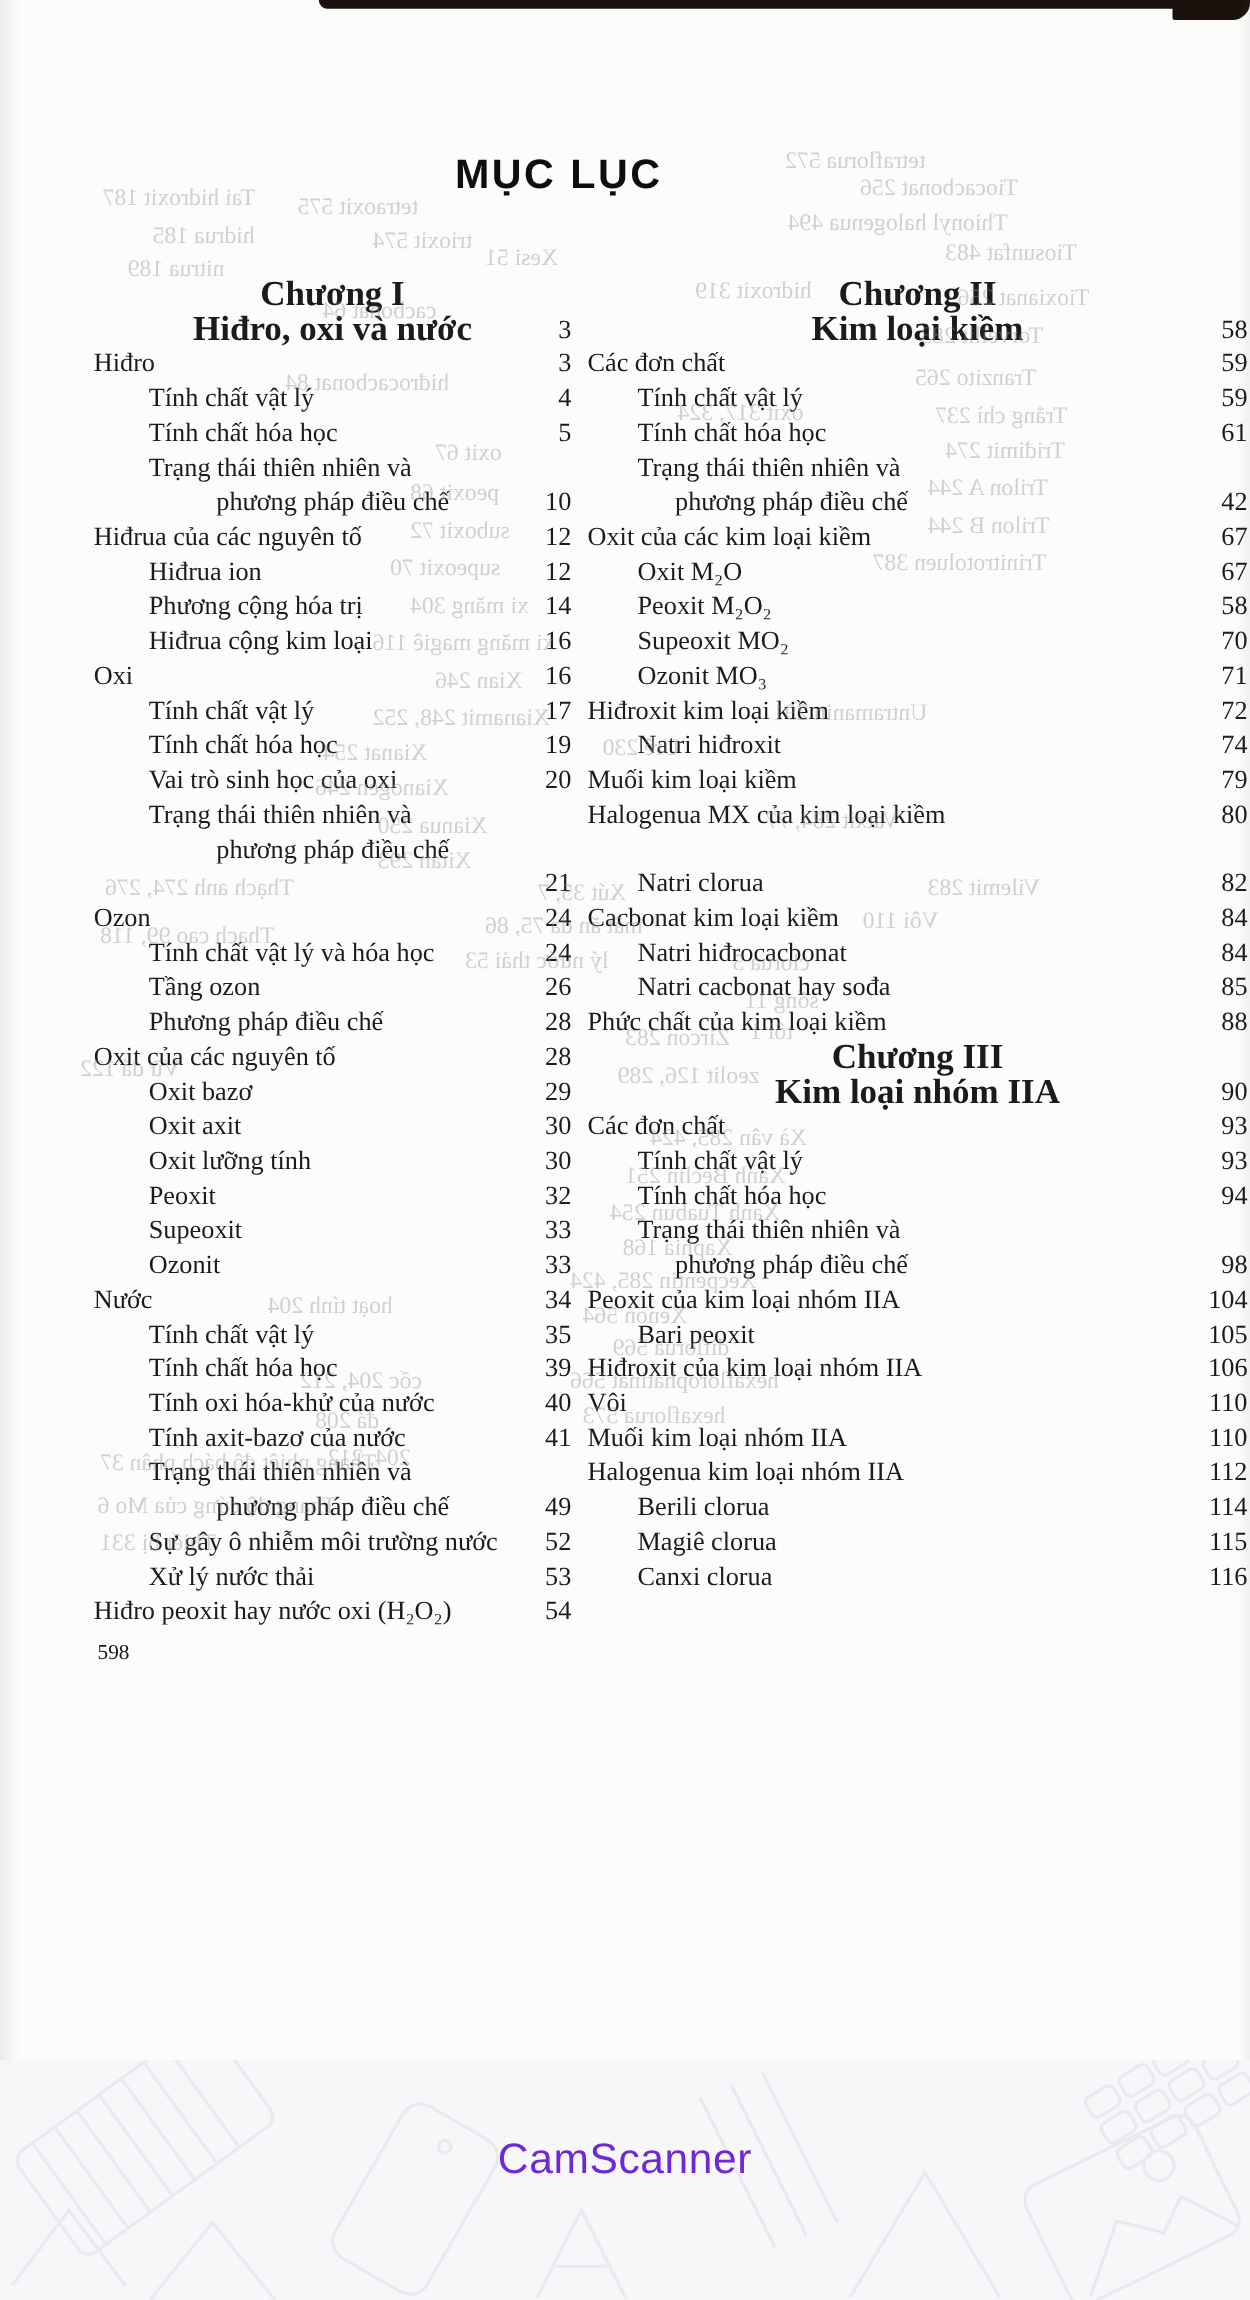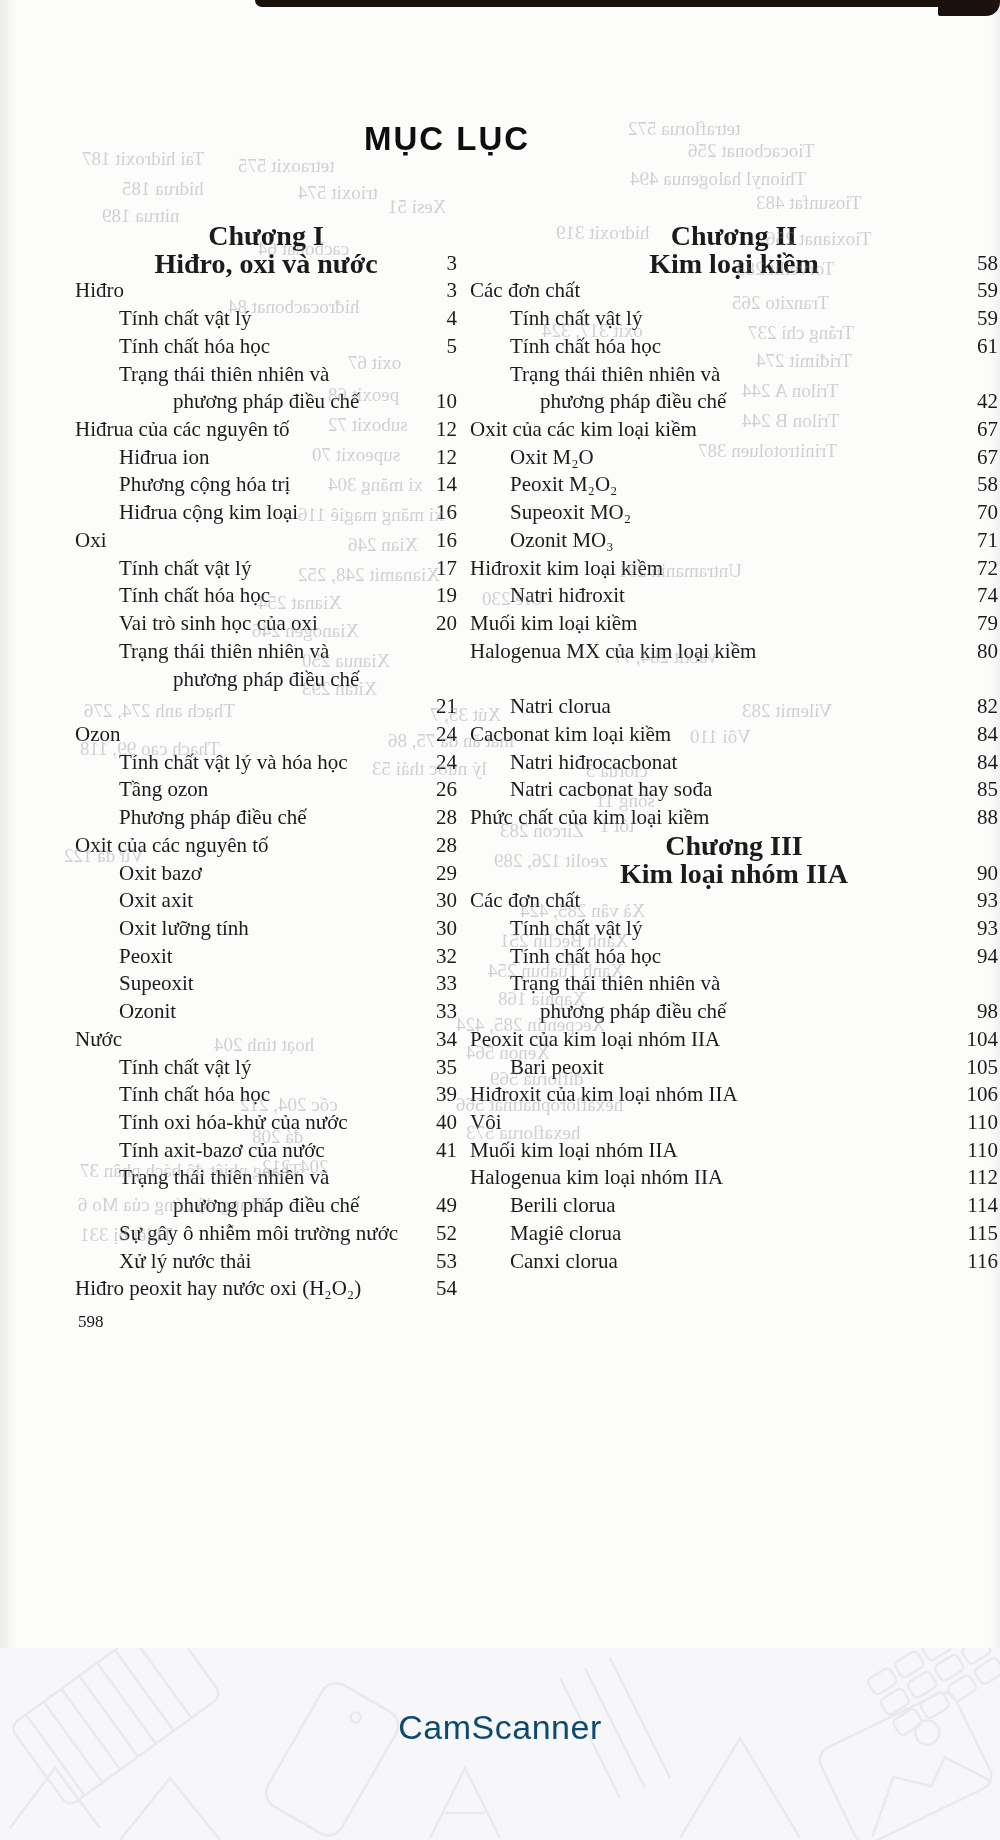--- a/index.html
+++ b/index.html
@@ -39,21 +39,21 @@
 
   .folio{position:absolute;left:78px;top:1312px;font-size:17px;color:#161616;}
 
   .bleed{position:absolute;transform:scaleX(-1);color:rgba(156,144,156,0.42);
          font-size:19px;white-space:nowrap;pointer-events:none;}
 
   .footer{position:absolute;left:0;top:1648px;width:1000px;height:192px;background:#f7f7f9;overflow:hidden;}
   .footer svg{position:absolute;left:0;top:0;}
   .brand{position:absolute;left:0;top:60px;width:1000px;text-align:center;
          font-family:"Liberation Sans","DejaVu Sans",sans-serif;font-size:34px;
-         color:#0c4a6e;letter-spacing:0.5px;}
+         color:#6d28d9;letter-spacing:0.5px;}
 </style>
 </head>
 <body>
 
 <div class="page">
 
   <div class="top-strip"></div>
   <div class="top-strip-end"></div>
   <div class="edge-left"></div>
   <div class="edge-right"></div>

